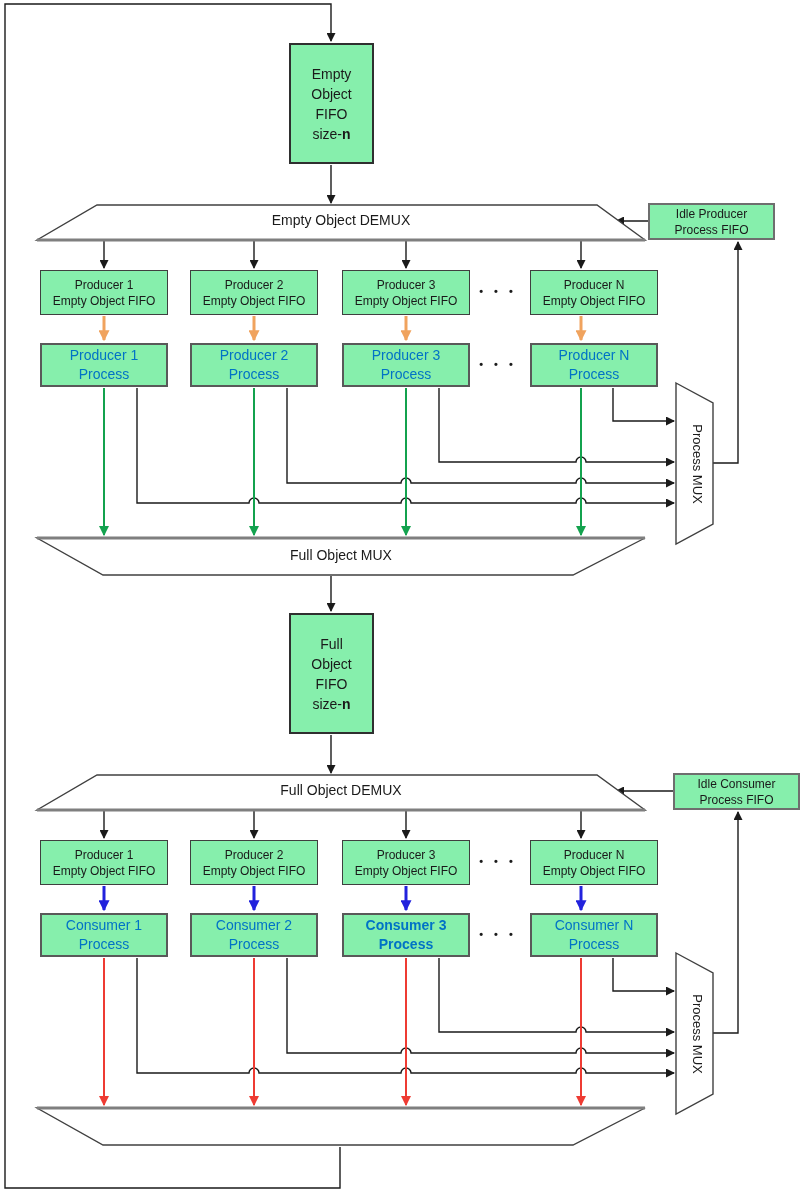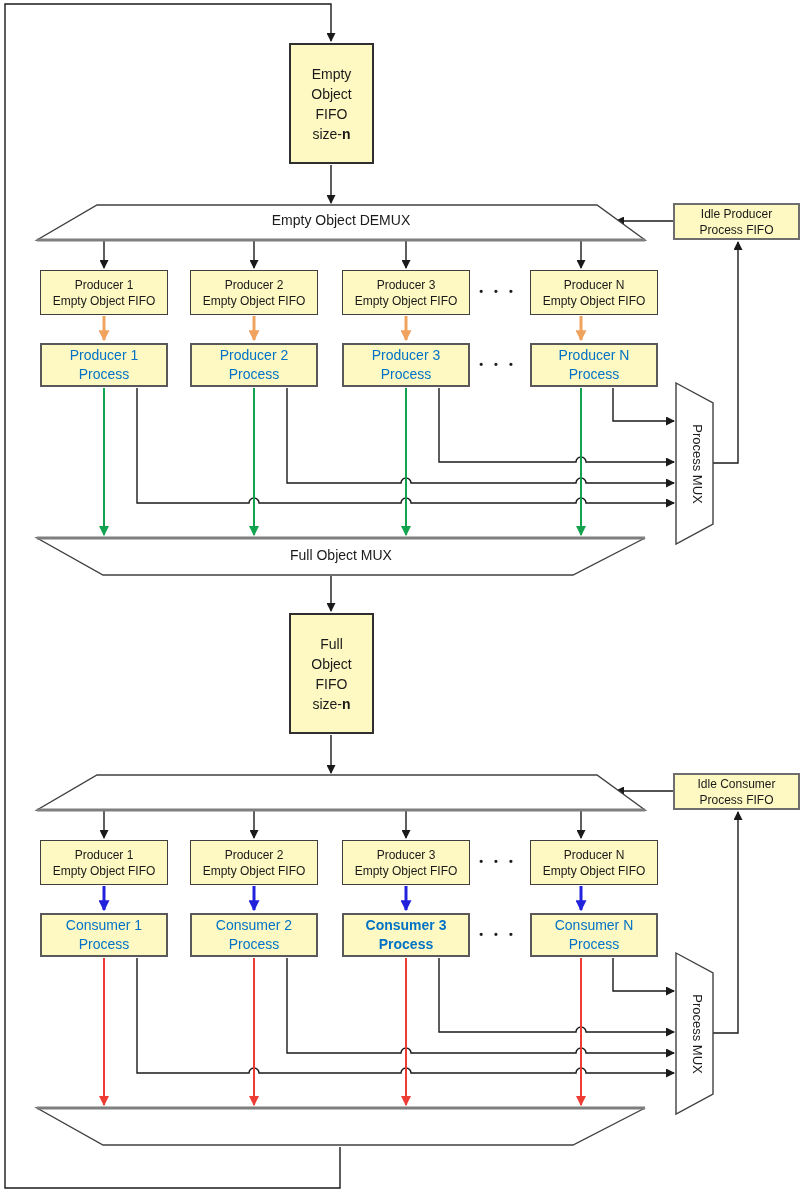--- a/index.html
+++ b/index.html
@@ -2,21 +2,21 @@
 <html><head>
 <meta charset="utf-8">
 <style>
   html,body{margin:0;padding:0;background:#ffffff;}
   #canvas{
     position:relative;width:803px;height:1195px;background:#ffffff;
     font-family:"Liberation Sans",sans-serif;color:#1a1a1a;overflow:hidden;
   }
   svg.wires{position:absolute;left:0;top:0;width:803px;height:1195px;}
   .box{
-    position:absolute;background:#fef9c3;box-sizing:border-box;
+    position:absolute;background:#86efac;box-sizing:border-box;
     display:flex;flex-direction:column;align-items:center;justify-content:center;
     text-align:center;
   }
   .fifo-sm{border:1.5px solid #3f3f3f;width:128px;height:45px;font-size:12px;line-height:16px;}
   .process{border:2px solid #595959;width:128px;height:44px;font-size:14px;line-height:19px;color:#0072C6;}
   .bigfifo{border:2px solid #2f2f2f;width:85px;height:121px;font-size:14px;line-height:20px;}
   .idle{border:2px solid #6e6e6e;width:127px;height:37px;font-size:12px;line-height:16px;}
   .trap-label{position:absolute;left:37px;width:608px;text-align:center;font-size:14px;}
   .pmux-label{
     position:absolute;width:160px;height:20px;text-align:center;font-size:13px;
@@ -133,24 +133,25 @@
 
   <div class="box bigfifo" style="left:289px;top:613px;">
     <div>Full</div>
     <div>Object</div>
     <div>FIFO</div>
     <div><span>size-</span><b>n</b></div>
   </div>
 
   <div class="trap-label" style="top:212px;">Empty Object DEMUX</div>
   <div class="trap-label" style="top:547px;">Full Object MUX</div>
+  <div class="trap-label" style="top:782px;">Full Object DEMUX</div>
   <div class="pmux-label" style="left:615px;top:454px;">Process MUX</div>
   <div class="pmux-label" style="left:615px;top:1024px;">Process MUX</div>
 
-  <div class="box idle" style="left:673px;top:203px;">
+  <div class="box idle" style="left:648px;top:203px;">
     <div>Idle Producer</div>
     <div>Process FIFO</div>
   </div>
   <div class="box idle" style="left:673px;top:773px;">
     <div>Idle Consumer</div>
     <div>Process FIFO</div>
   </div>
 
   <div class="box fifo-sm c0" style="top:270px;">
     <div>Producer 1</div>

